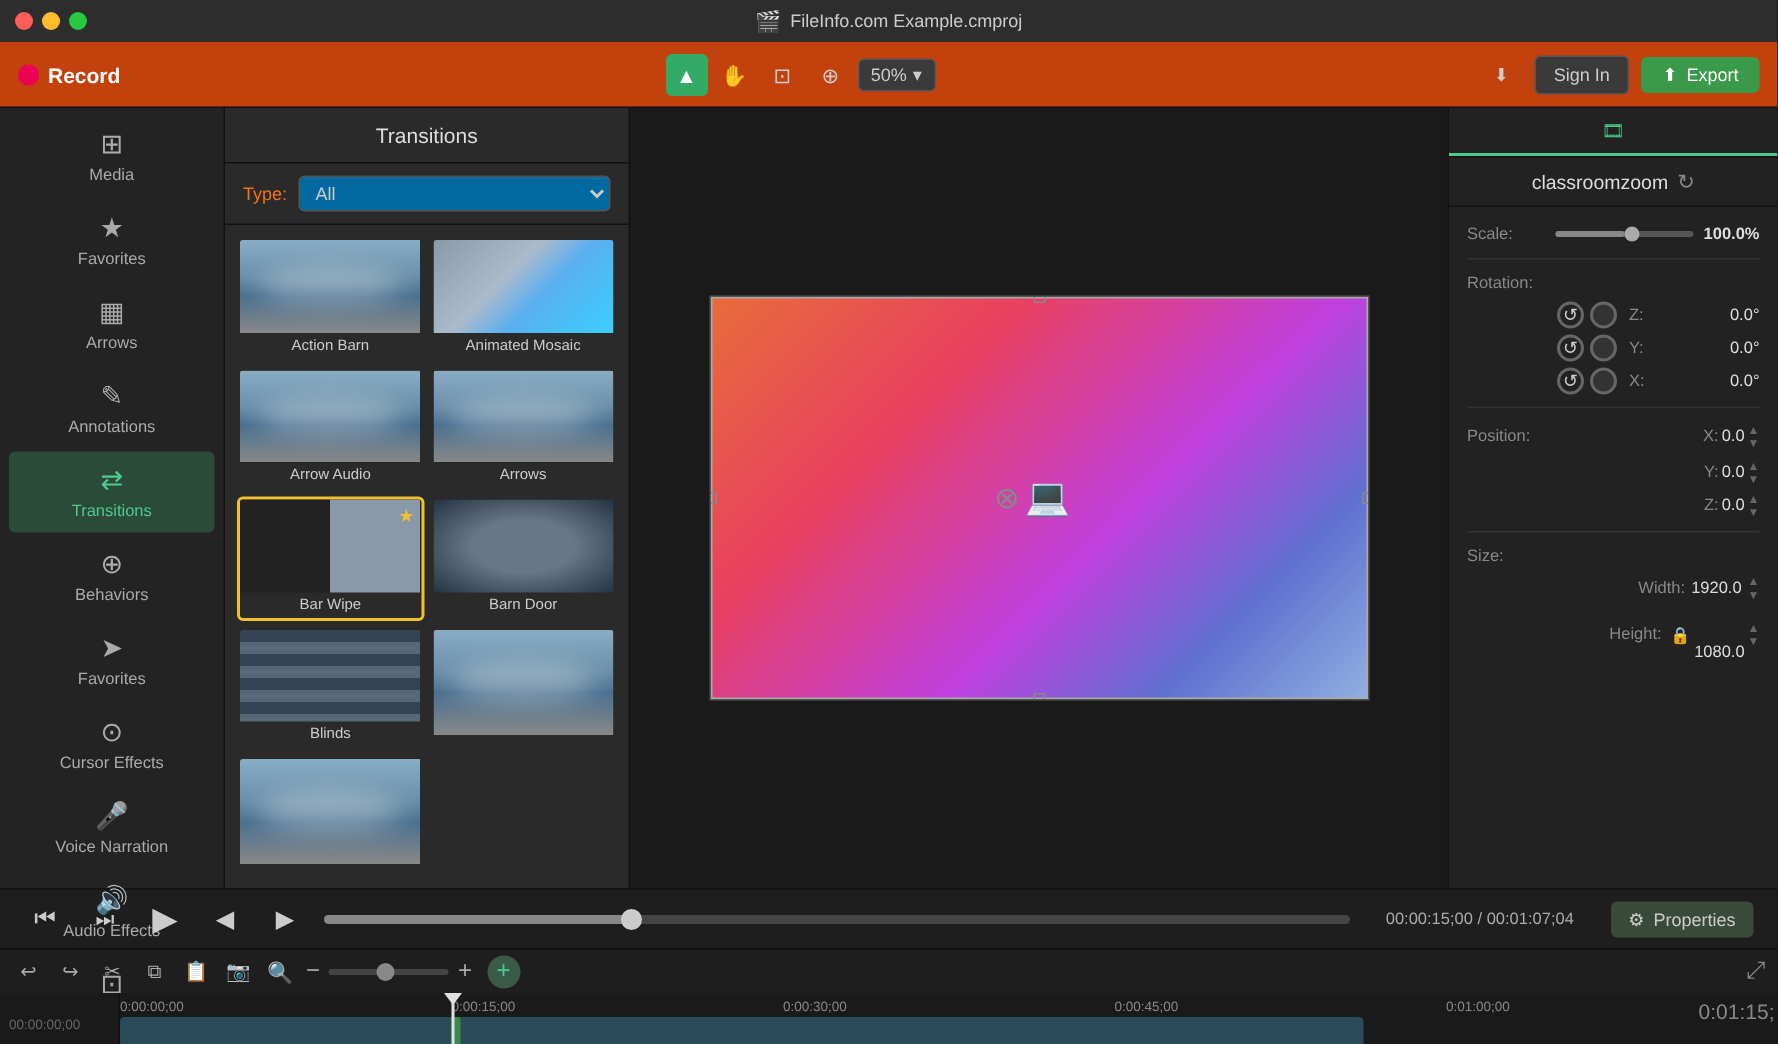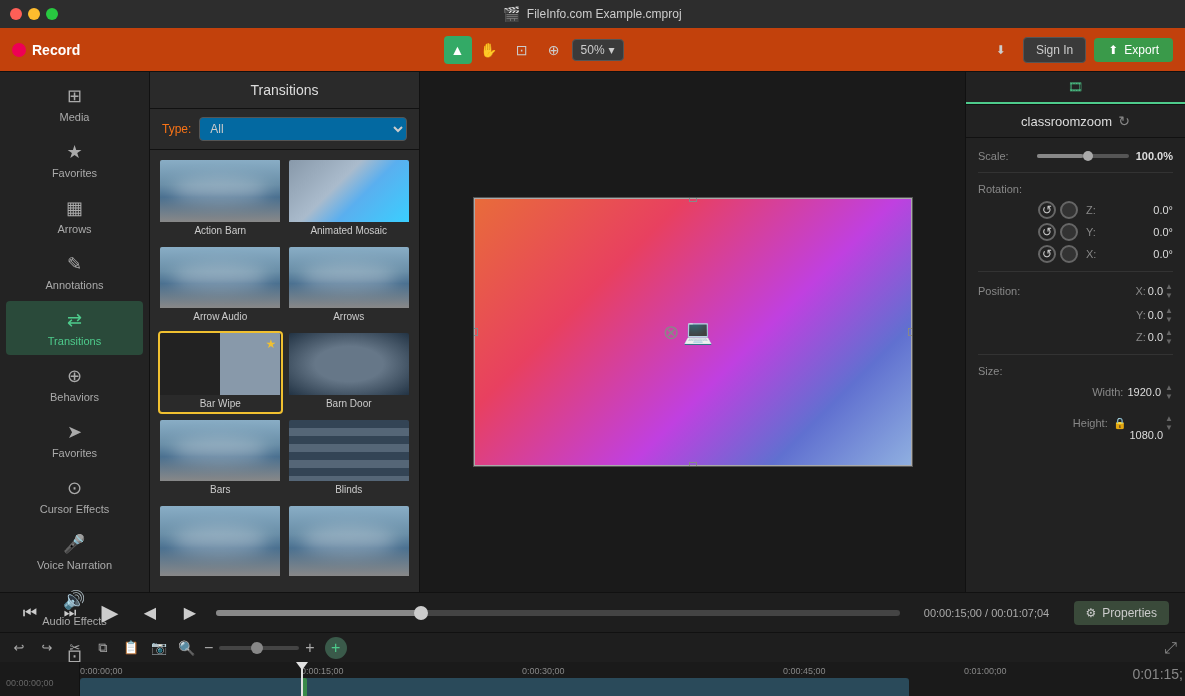--- a/index.html
+++ b/index.html
@@ -249,24 +249,20 @@
           <span class="star-badge">★</span>
         </div>
         <div class="transition-label">Bar Wipe</div>
       </div>
 
       <div class="transition-item">
         <div class="transition-thumb" style="width:120px;height:70px;background:radial-gradient(ellipse at center, #667788 40%, #445566 70%, #223344 100%);"></div>
         <div class="transition-label">Barn Door</div>
       </div>
 
-      <div class="transition-item">
-        <div class="transition-thumb cloud-thumb" style="width:120px;height:70px;"></div>
-        <div class="transition-label">Bars</div>
-      </div>
 
       <div class="transition-item">
         <div class="transition-thumb" style="width:120px;height:70px;background:repeating-linear-gradient(to bottom,#334455 0px,#334455 8px,#556677 8px,#556677 16px);"></div>
         <div class="transition-label">Blinds</div>
       </div>
 
       <div class="transition-item">
         <div class="transition-thumb cloud-thumb" style="width:120px;height:70px;"></div>
         <div class="transition-label"></div>
       </div>
@@ -444,21 +440,21 @@
 
 <div id="timeline">
   <div style="width:80px;background:#1a1a1a;border-right:1px solid #111;display:flex;flex-direction:column;justify-content:center;padding:0 6px;">
     <div style="font-size:9px;color:#666;">00:00:00;00</div>
   </div>
   <div class="tl-time-ruler" style="position:relative;overflow:hidden;">
 
     <div style="position:absolute;top:4px;left:0%;font-size:9px;color:#888;">0:00:00;00</div>
     <div style="position:absolute;top:4px;left:20%;font-size:9px;color:#888;">0:00:15;00</div>
     <div style="position:absolute;top:4px;left:40%;font-size:9px;color:#888;">0:00:30;00</div>
-    <div style="position:absolute;top:4px;left:60%;font-size:9px;color:#888;margin-left:40px;">0:00:45;00</div>
+    <div style="position:absolute;top:4px;left:60%;font-size:9px;color:#888;">0:00:45;00</div>
     <div style="position:absolute;top:4px;left:80%;font-size:9px;color:#888;">0:01:00;00</div>
     <div style="position:absolute;top:4px;right:2px;font-size:14px;color:#888;">0:01:15;</div>
 
     <div style="position:absolute;top:16px;left:0%;width:75%;height:20px;background:#2a4a5a;border-radius:3px;display:flex;align-items:center;padding:0 6px;font-size:9px;color:#888;"></div>
 
     <div style="position:absolute;top:16px;left:20%;width:6px;height:20px;background:#3a8a4a;border-radius:2px;"></div>
 
     <div style="position:absolute;top:0;left:20%;width:2px;height:100%;background:#e0e0e0;z-index:10;">
       <div style="position:absolute;top:0;left:-5px;width:12px;height:8px;background:#e0e0e0;clip-path:polygon(0 0,100% 0,50% 100%);"></div>
     </div>

